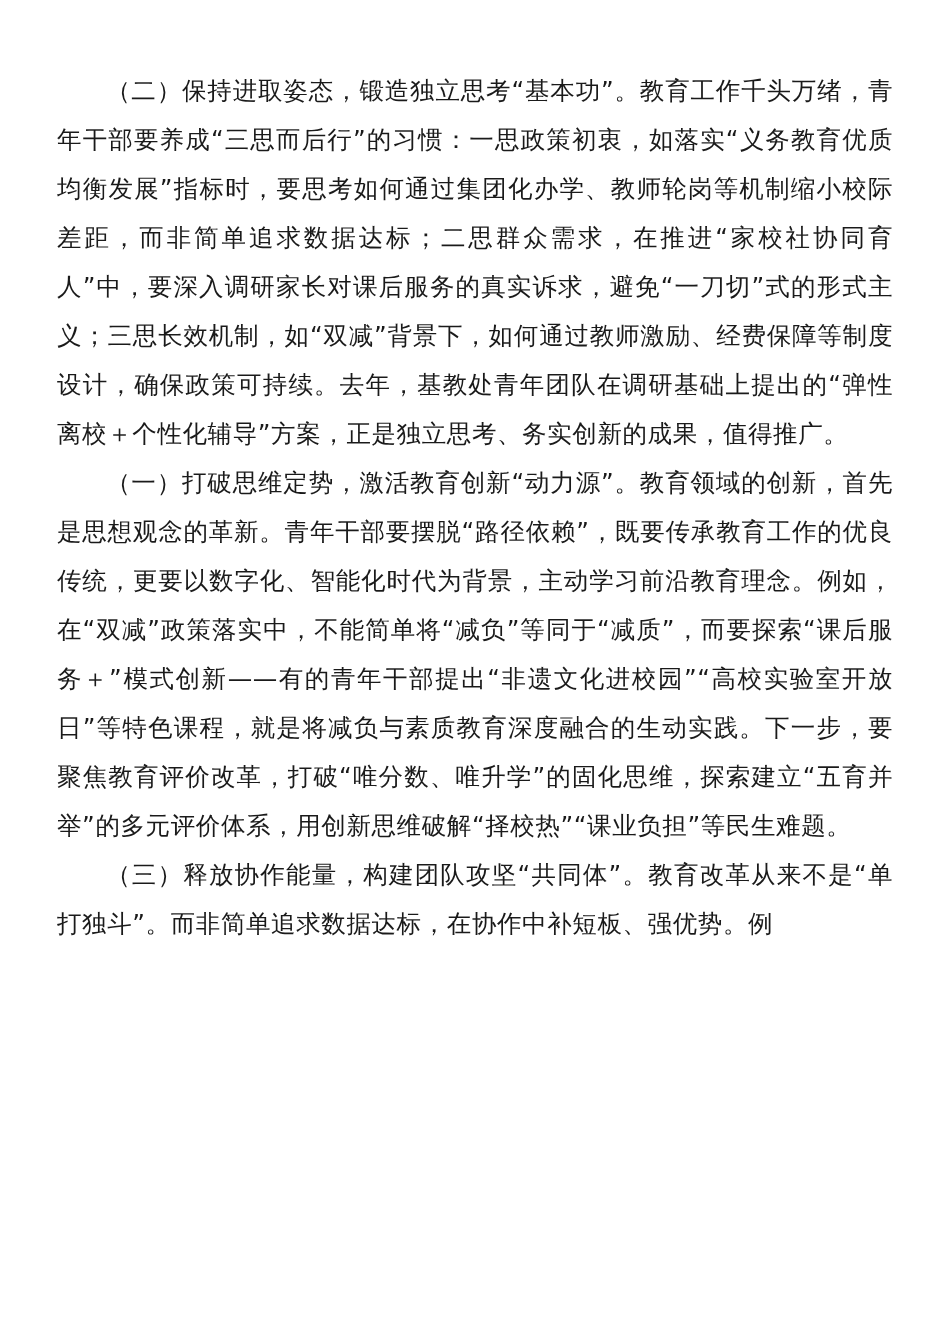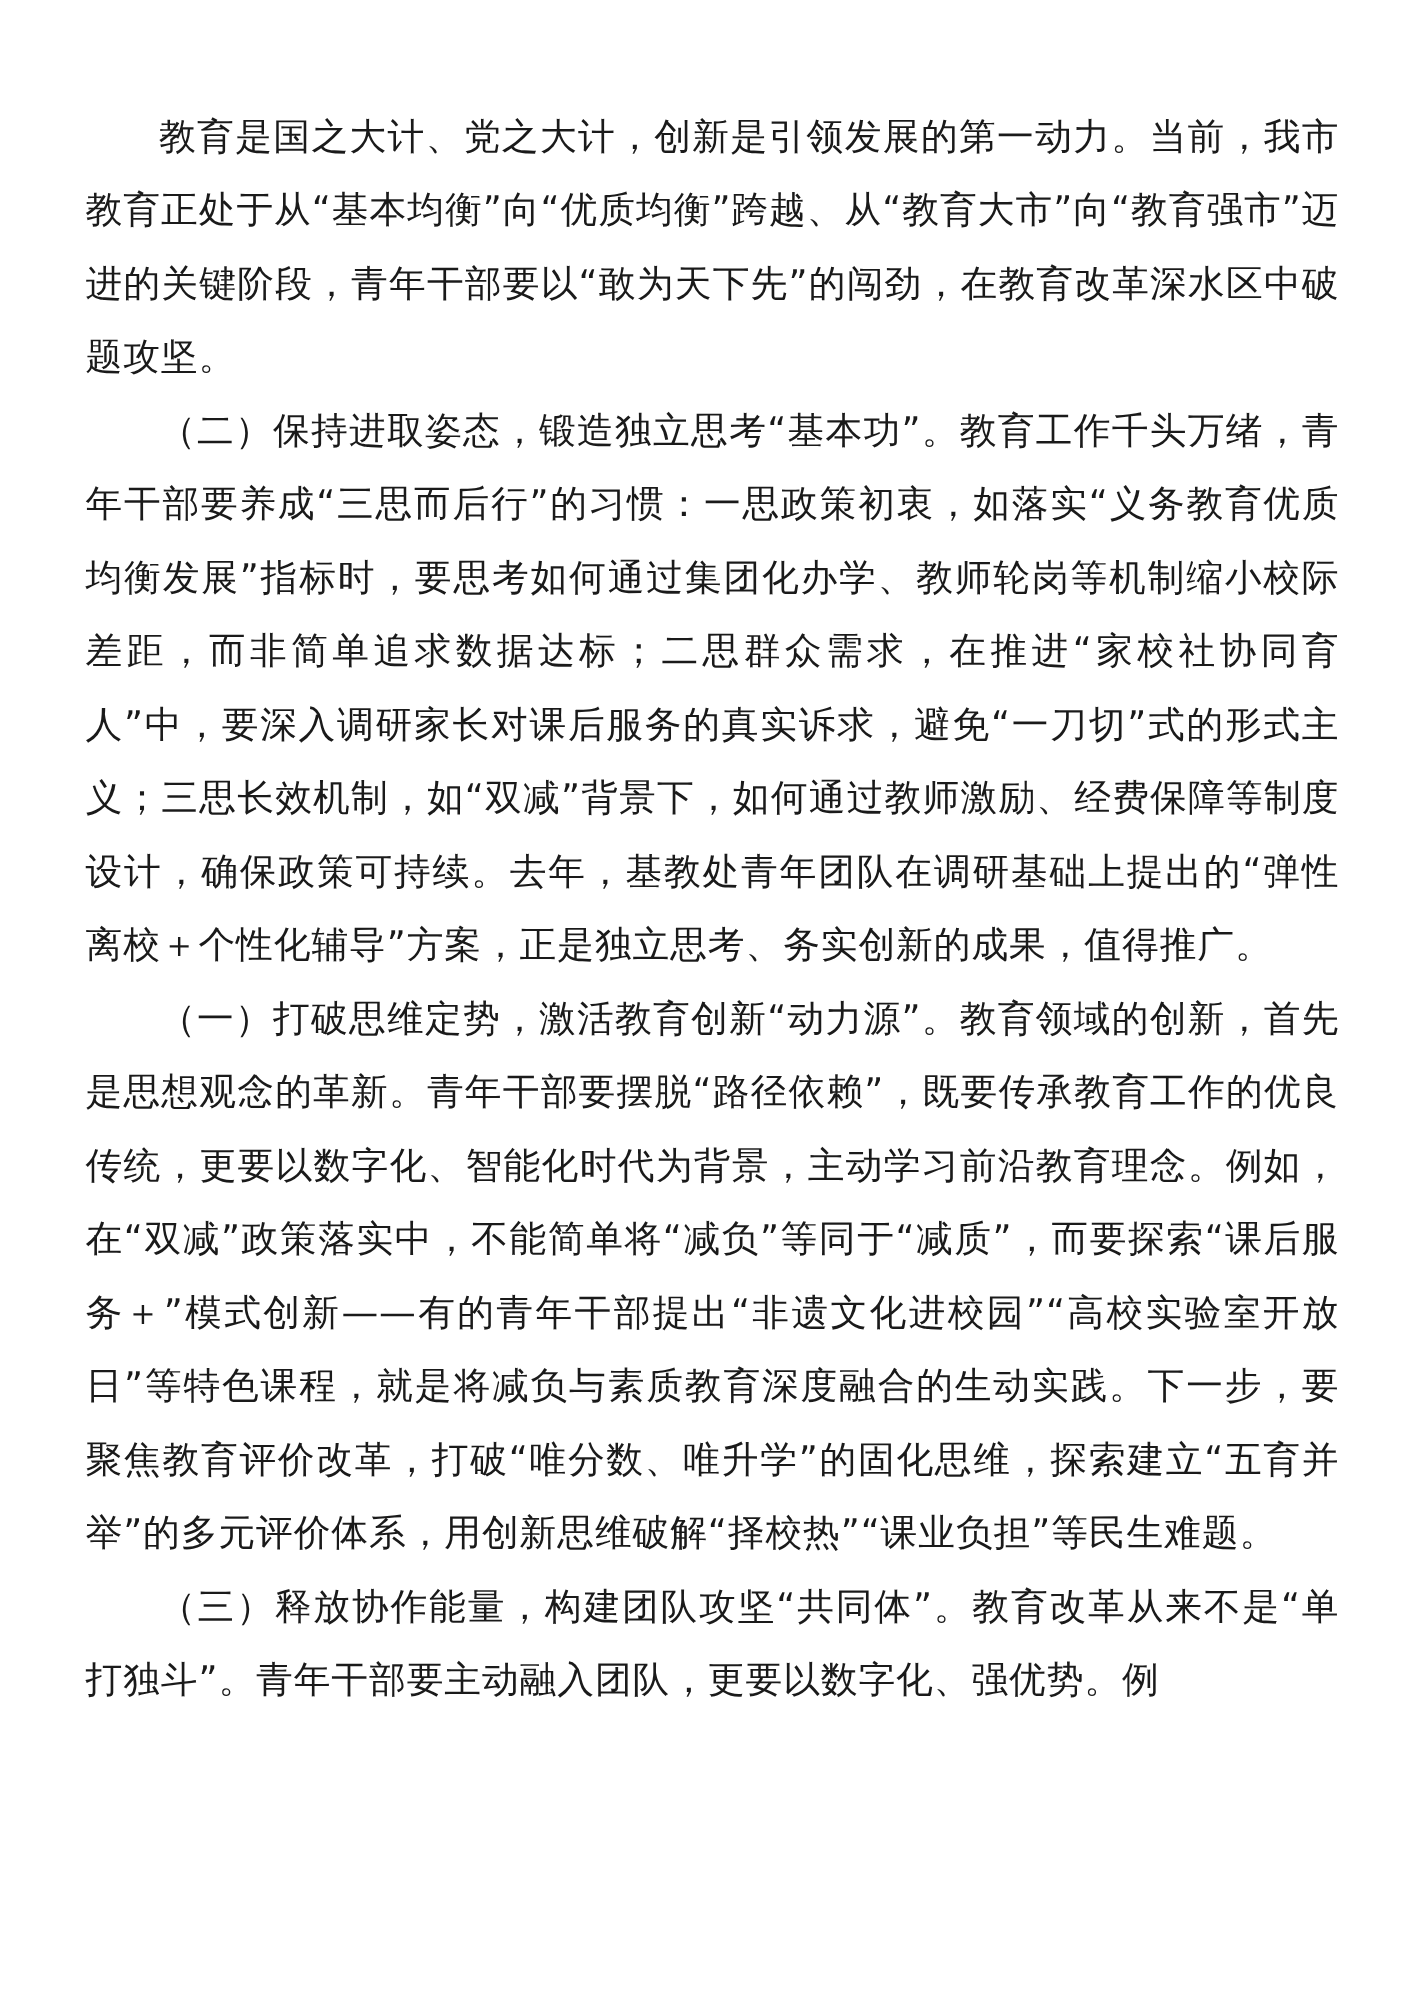--- a/index.html
+++ b/index.html
@@ -28,17 +28,16 @@
     text-indent: 2em;
     text-align: justify;
     text-justify: inter-character;
     letter-spacing: 0.6px;
   }
 </style>
 </head>
 <body>
 
 <div class="page">
-  <p class="para">教育是国之大计、党之大计，创新是引领发展的第一动力。当前，我市教育正处于从“基本均衡”向“优质均衡”跨越、从“教育大市”向“教育强市”迈进的关键阶段，青年干部要以“敢为天下先”的闯劲，在教育改革深水区中破题攻坚。</p>
   <p class="para">（二）保持进取姿态，锻造独立思考“基本功”。教育工作千头万绪，青年干部要养成“三思而后行”的习惯：一思政策初衷，如落实“义务教育优质均衡发展”指标时，要思考如何通过集团化办学、教师轮岗等机制缩小校际差距，而非简单追求数据达标；二思群众需求，在推进“家校社协同育人”中，要深入调研家长对课后服务的真实诉求，避免“一刀切”式的形式主义；三思长效机制，如“双减”背景下，如何通过教师激励、经费保障等制度设计，确保政策可持续。去年，基教处青年团队在调研基础上提出的“弹性离校＋个性化辅导”方案，正是独立思考、务实创新的成果，值得推广。</p>
   <p class="para">（一）打破思维定势，激活教育创新“动力源”。教育领域的创新，首先是思想观念的革新。青年干部要摆脱“路径依赖”，既要传承教育工作的优良传统，更要以数字化、智能化时代为背景，主动学习前沿教育理念。例如，在“双减”政策落实中，不能简单将“减负”等同于“减质”，而要探索“课后服务＋”模式创新——有的青年干部提出“非遗文化进校园”“高校实验室开放日”等特色课程，就是将减负与素质教育深度融合的生动实践。下一步，要聚焦教育评价改革，打破“唯分数、唯升学”的固化思维，探索建立“五育并举”的多元评价体系，用创新思维破解“择校热”“课业负担”等民生难题。</p>
-  <p class="para">（三）释放协作能量，构建团队攻坚“共同体”。教育改革从来不是“单打独斗”。青年干部要主动融入团队，更要以数字化、强优势。例</p>
+  <p class="para">（三）释放协作能量，构建团队攻坚“共同体”。教育改革从来不是“单打独斗”。而非简单追求数据达标，在协作中补短板、强优势。例</p>
 </div>
 
 </body></html>

